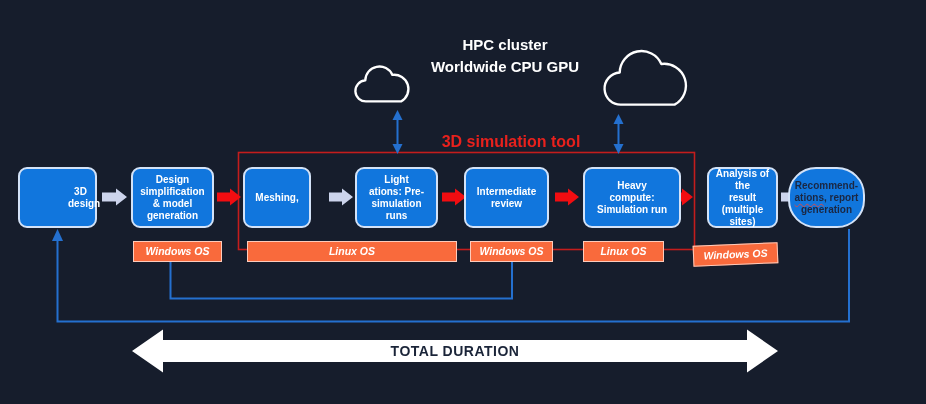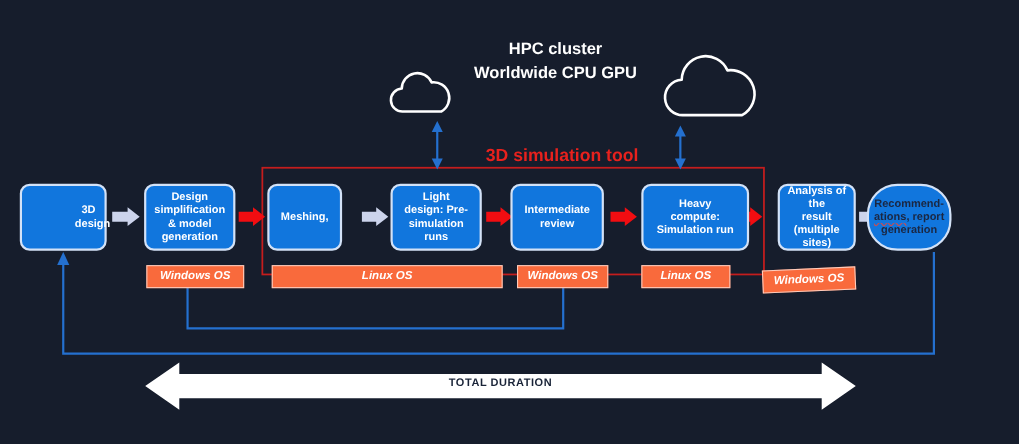--- a/index.html
+++ b/index.html
@@ -50,21 +50,21 @@
     background:var(--orange,#f96a3c);
     border:1px solid rgba(255,255,255,.65);
     box-sizing:border-box;
     text-align:center;color:var(--white,#fff);
     font-size:10.5px;font-weight:bold;font-style:italic;line-height:19px;
   }
   .oslabel.tilt{top:244px;transform:rotate(-2.5deg);}
   .duration-text{
     position:absolute;left:132px;top:343px;width:646px;z-index:2;
     text-align:center;color:var(--durationText,#1a2438);
-    font-size:10px;font-weight:bold;letter-spacing:.5px;
+    font-size:14px;font-weight:bold;letter-spacing:.5px;
   }
   .arrow-red{fill:var(--arrowRed,#f20d11);}
   .arrow-light{fill:var(--arrowLight,#ccd4ec);}
   .blueline{stroke:var(--lineBlue,#2470cf);stroke-width:2;fill:none;}
   .bluehead{fill:var(--lineBlue,#2470cf);}
   .redrect{fill:none;stroke:var(--lineRed,#c41d1d);stroke-width:1.6;}
   .bigarrow{fill:var(--white,#fff);}
 </style>
 </head>
 <body>
@@ -126,21 +126,21 @@
     <div>Design</div>
     <div>simplification</div>
     <div>&amp; model</div>
     <div>generation</div>
   </div>
   <div class="box" style="left:243px;width:68px;justify-content:center;">
     <div>Meshing,</div>
   </div>
   <div class="box" style="left:355px;width:83px;">
     <div>Light</div>
-    <div>design: Pre-</div>
+    <div>ations: Pre-</div>
     <div>simulation</div>
     <div>runs</div>
   </div>
   <div class="box" style="left:464px;width:85px;">
     <div>Intermediate</div>
     <div>review</div>
   </div>
   <div class="box" style="left:583px;width:98px;">
     <div>Heavy</div>
     <div>compute:</div>

